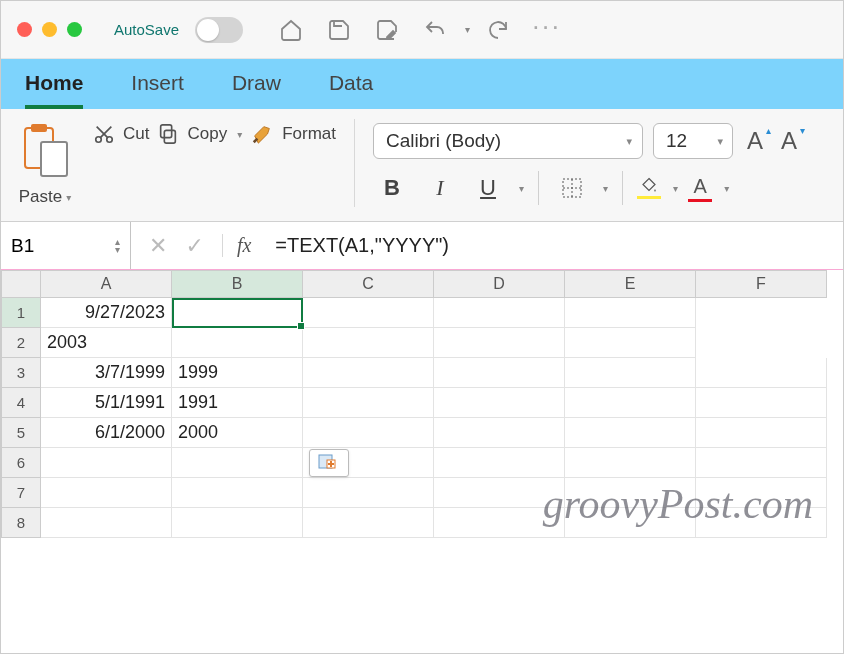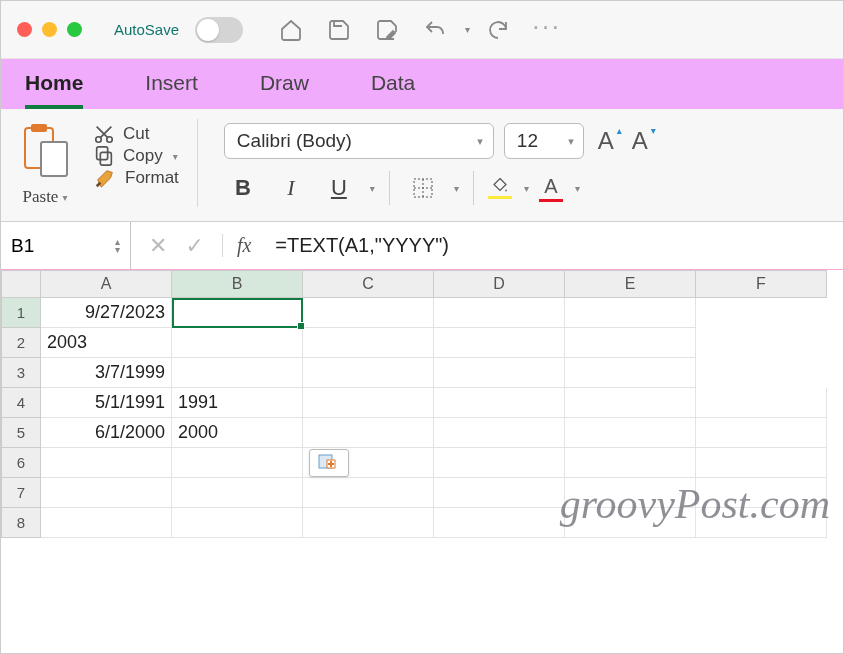--- a/index.html
+++ b/index.html
@@ -35,44 +35,44 @@
       width: 22px; height: 22px; border-radius: 50%; background: #fff;
       position: absolute; left: 2px; top: 2px; box-shadow: 0 1px 2px rgba(0,0,0,0.2);
     }
     .title-icon {
       width: 28px; height: 28px; display: flex; align-items: center; justify-content: center;
       color: #888; margin: 0 6px;
     }
     .dots { color: #aaa; font-size: 26px; letter-spacing: 1px; padding-bottom: 6px;}
 
     .tabs {
-      display: flex; gap: 62px; padding: 12px 24px 0 24px;
-      background: #f0abfc;
+      display: flex; gap: 48px; padding: 12px 24px 0 24px;
+      background: #7dd3fc;
     }
     .tab {
       font-size: 21px; color: #444; padding-bottom: 10px;
       border-bottom: 4px solid transparent; cursor: pointer;
     }
     .tab.active { font-weight: 700; color: #222; border-bottom-color: #107c41; }
 
     .ribbon {
       display: flex; background: #f7f7f7; padding: 10px 14px 14px 14px;
       border-bottom: 1px solid #d0d0d0; gap: 18px; align-items: flex-start;
     }
     .ribbon-group { display: flex; flex-direction: column; align-items: center; gap: 4px; }
     .paste-icon {
       width: 60px; height: 64px; display: flex; align-items: center; justify-content: center;
     }
     .paste-label { font-size: 17px; color: #444; }
-    .clip-col { display: flex; flex-direction: column; padding-top: 4px; text-align: center; }
+    .clip-col { display: flex; flex-direction: row; gap: 8px; padding-top: 4px; text-align: center; }
     .clip-item { display: flex; align-items: center; gap: 8px; font-size: 17px; color: #444; cursor: pointer; }
     .clip-item svg { flex-shrink: 0; }
 
     .font-group { display: flex; flex-direction: column; gap: 12px; padding-top: 4px; }
-    .font-row { display: flex; gap: 10px; align-items: center; margin-left: 8px; }
+    .font-row { display: flex; gap: 10px; align-items: center; }
     .font-select {
       border: 1px solid #bbb; border-radius: 6px; background: #fff;
       padding: 6px 28px 6px 12px; font-size: 19px; color: #333;
       min-width: 270px; position: relative; cursor: pointer;
     }
     .size-select {
       border: 1px solid #bbb; border-radius: 6px; background: #fff;
       padding: 6px 24px 6px 12px; font-size: 19px; color: #333; width: 80px;
       cursor: pointer;
     }
@@ -140,21 +140,21 @@
       position: absolute; width: 8px; height: 8px; background: #107c41;
       border: 1px solid #fff; right: -4px; bottom: -4px;
     }
     .autofill-badge {
       position: absolute; left: 308px; top: 179px;
       width: 40px; height: 28px; background: #fff; border: 1px solid #bbb; border-radius: 3px;
       display: flex; align-items: center; justify-content: center;
       box-shadow: 0 1px 3px rgba(0,0,0,0.1); cursor: pointer; font-size: 14px;
     }
     .watermark {
-      position: absolute; right: 13px; bottom: 10px;
+      position: absolute; right: 30px; bottom: 10px;
       font-family: Georgia, 'Times New Roman', serif; font-style: italic;
       font-size: 42px; color: rgba(90,90,100,0.68);
     }
   </style>
 </head>
 <body>
 
 <div class="titlebar">
   <div class="traffic-lights">
     <div class="traffic-light tl-red"></div>
@@ -207,21 +207,21 @@
 
 <div class="ribbon">
   <div class="ribbon-group">
     <div class="paste-icon">
       <svg width="52" height="58" viewBox="0 0 52 58">
           <rect x="6" y="6" width="28" height="40" rx="3" fill="none" stroke="#e07b2e" stroke-width="2"></rect>
           <rect x="12" y="2" width="16" height="8" rx="2" fill="#e07b2e"></rect>
           <rect x="22" y="20" width="26" height="34" rx="2" fill="#fff" stroke="#888" stroke-width="2"></rect>
         </svg>
     </div>
-    <div style="display:flex; align-items:center; gap:2px;font-family:Liberation Serif, serif;">
+    <div style="display:flex; align-items:center; gap:2px;">
       <span class="paste-label">Paste</span>
       <span class="dd-caret">▾</span>
     </div>
   </div>
 
   <div class="clip-col">
     <div class="clip-item">
       <svg width="22" height="22" viewBox="0 0 24 24" fill="none" stroke="#555" stroke-width="1.8">
           <circle cx="6" cy="18" r="3"></circle>
           <circle cx="18" cy="18" r="3"></circle>
@@ -339,20 +339,21 @@
     <div class="row-head">2</div>
     <div class="cell left">2003</div>
     <div class="cell"></div>
     <div class="cell"></div>
     <div class="cell"></div>
     <div class="cell"></div>
   </div>
   <div class="grid-row">
     <div class="row-head">3</div>
     <div class="cell right">3/7/1999</div>
+    <div class="cell left">1999</div>
     <div class="cell"></div>
     <div class="cell"></div>
     <div class="cell"></div>
     <div class="cell"></div>
   </div>
   <div class="grid-row">
     <div class="row-head">4</div>
     <div class="cell right">5/1/1991</div>
     <div class="cell left">1991</div>
     <div class="cell"></div>

